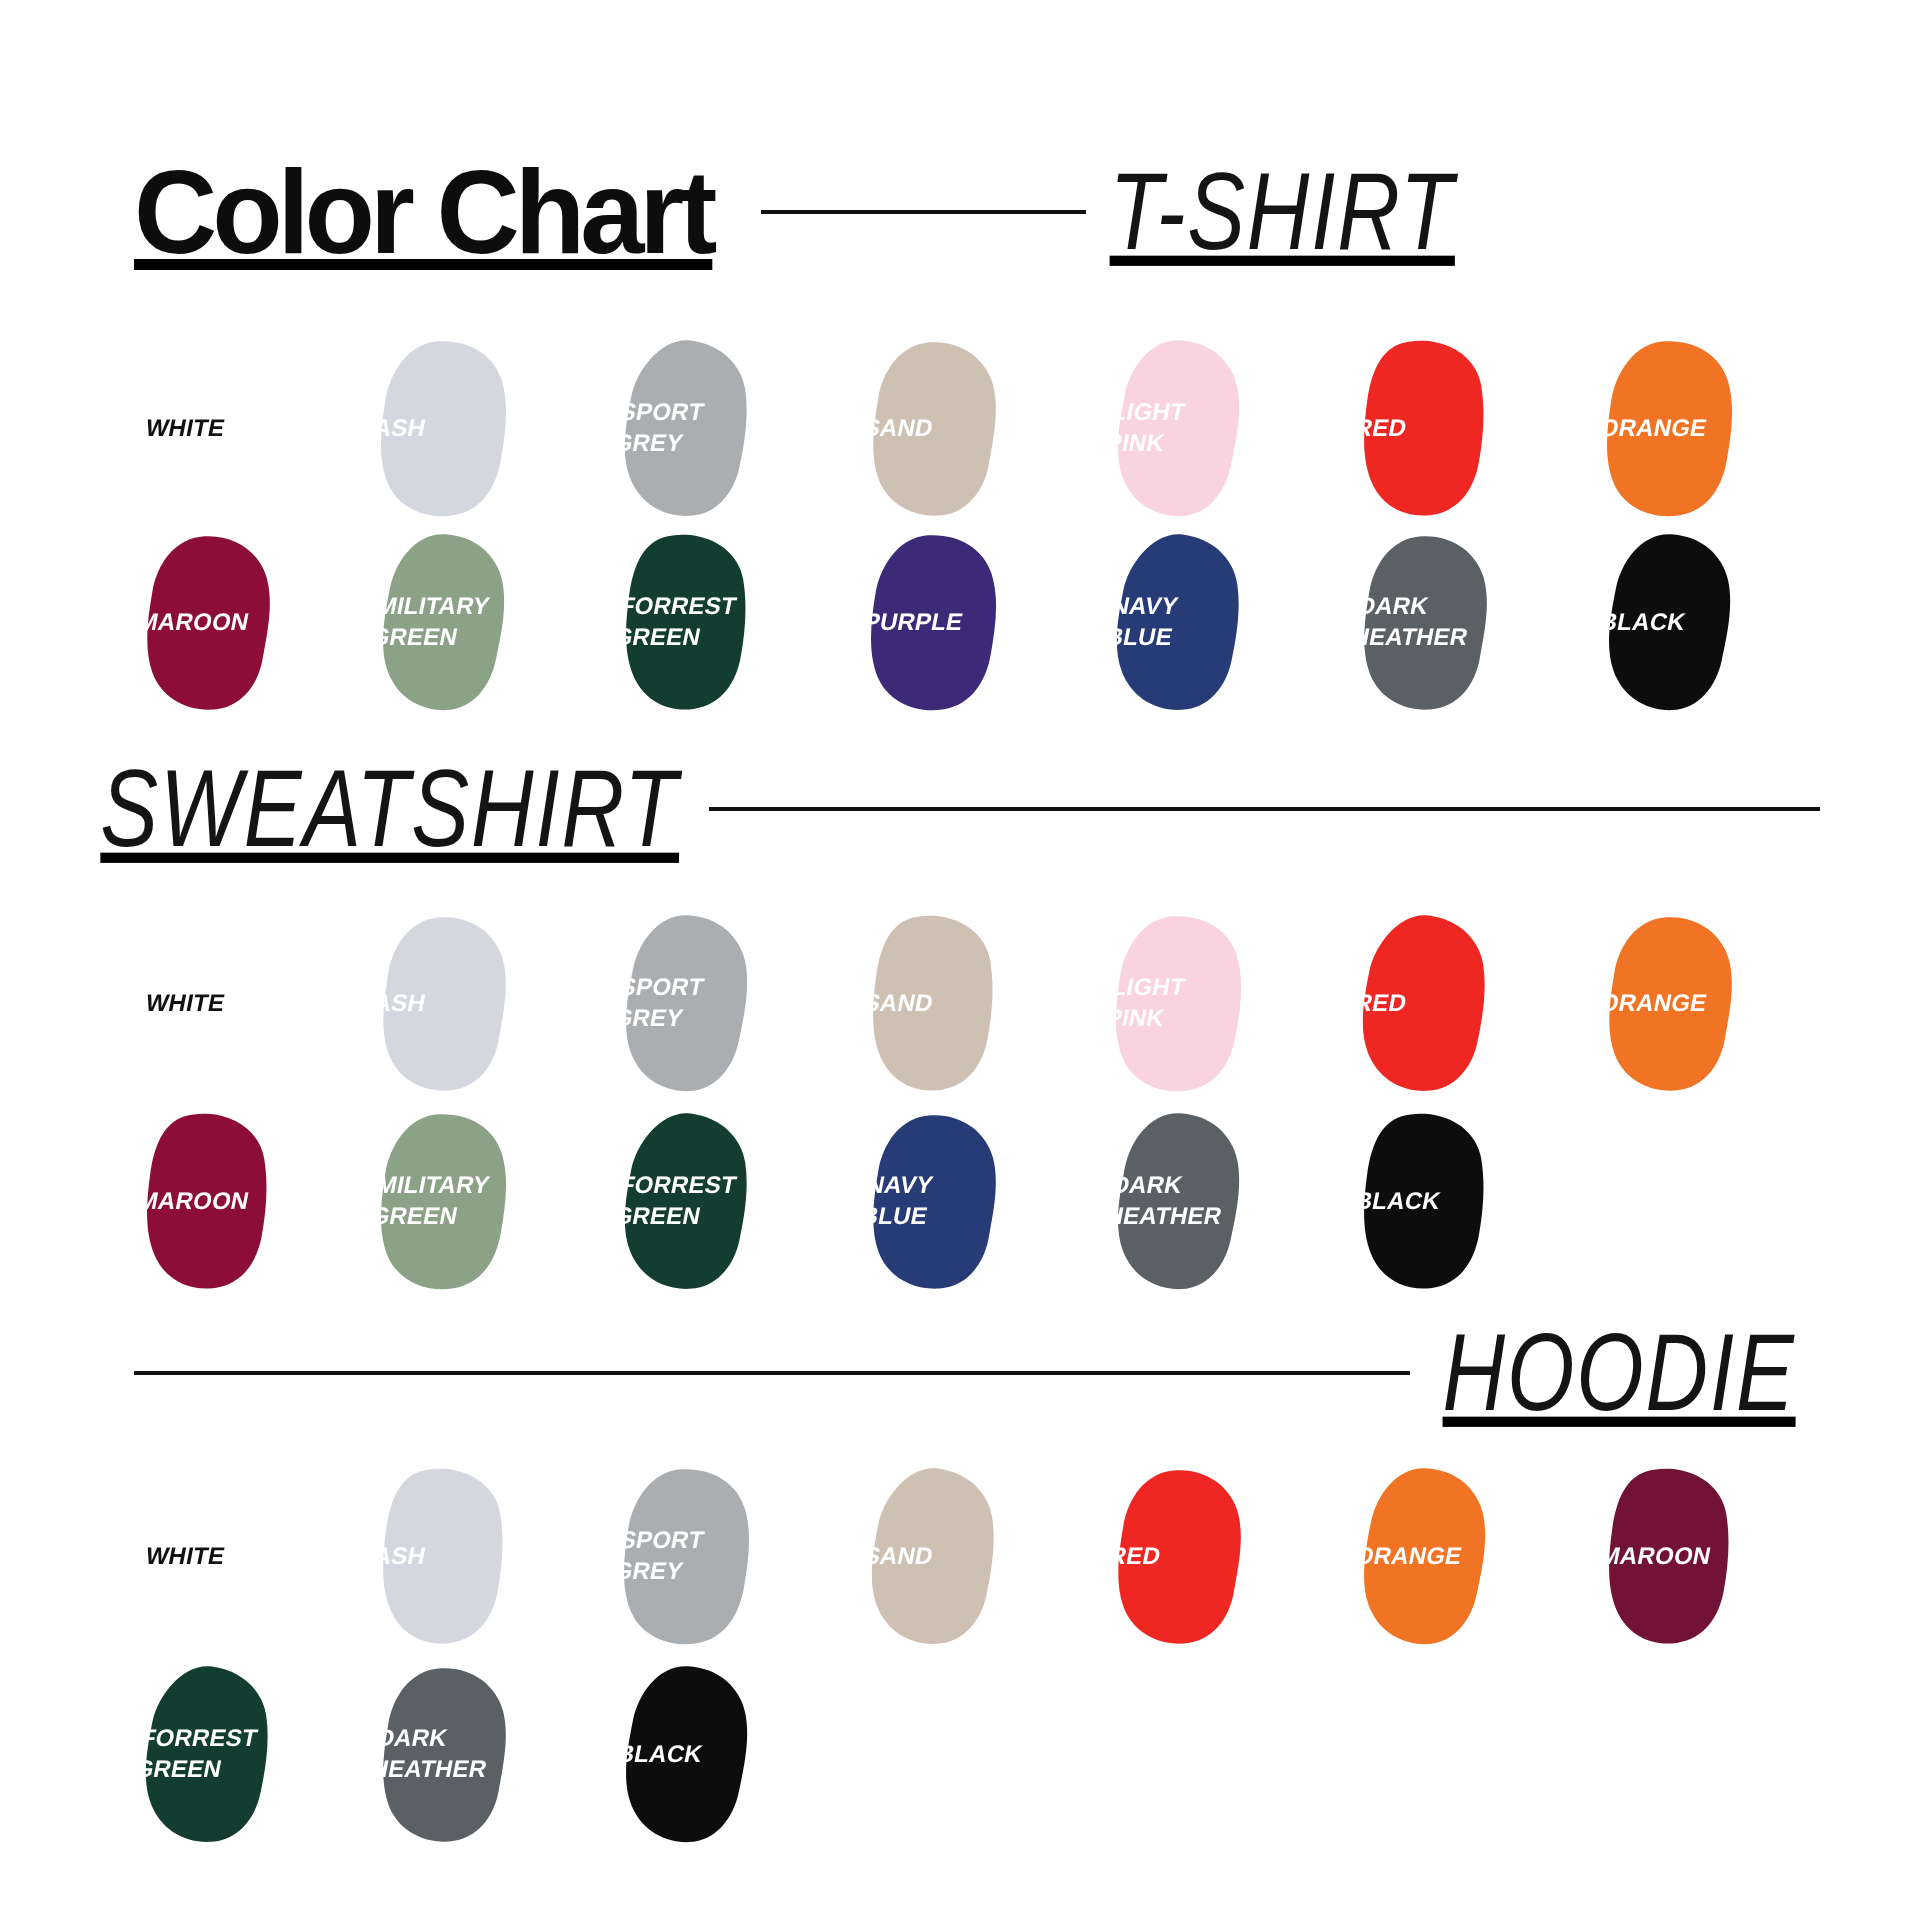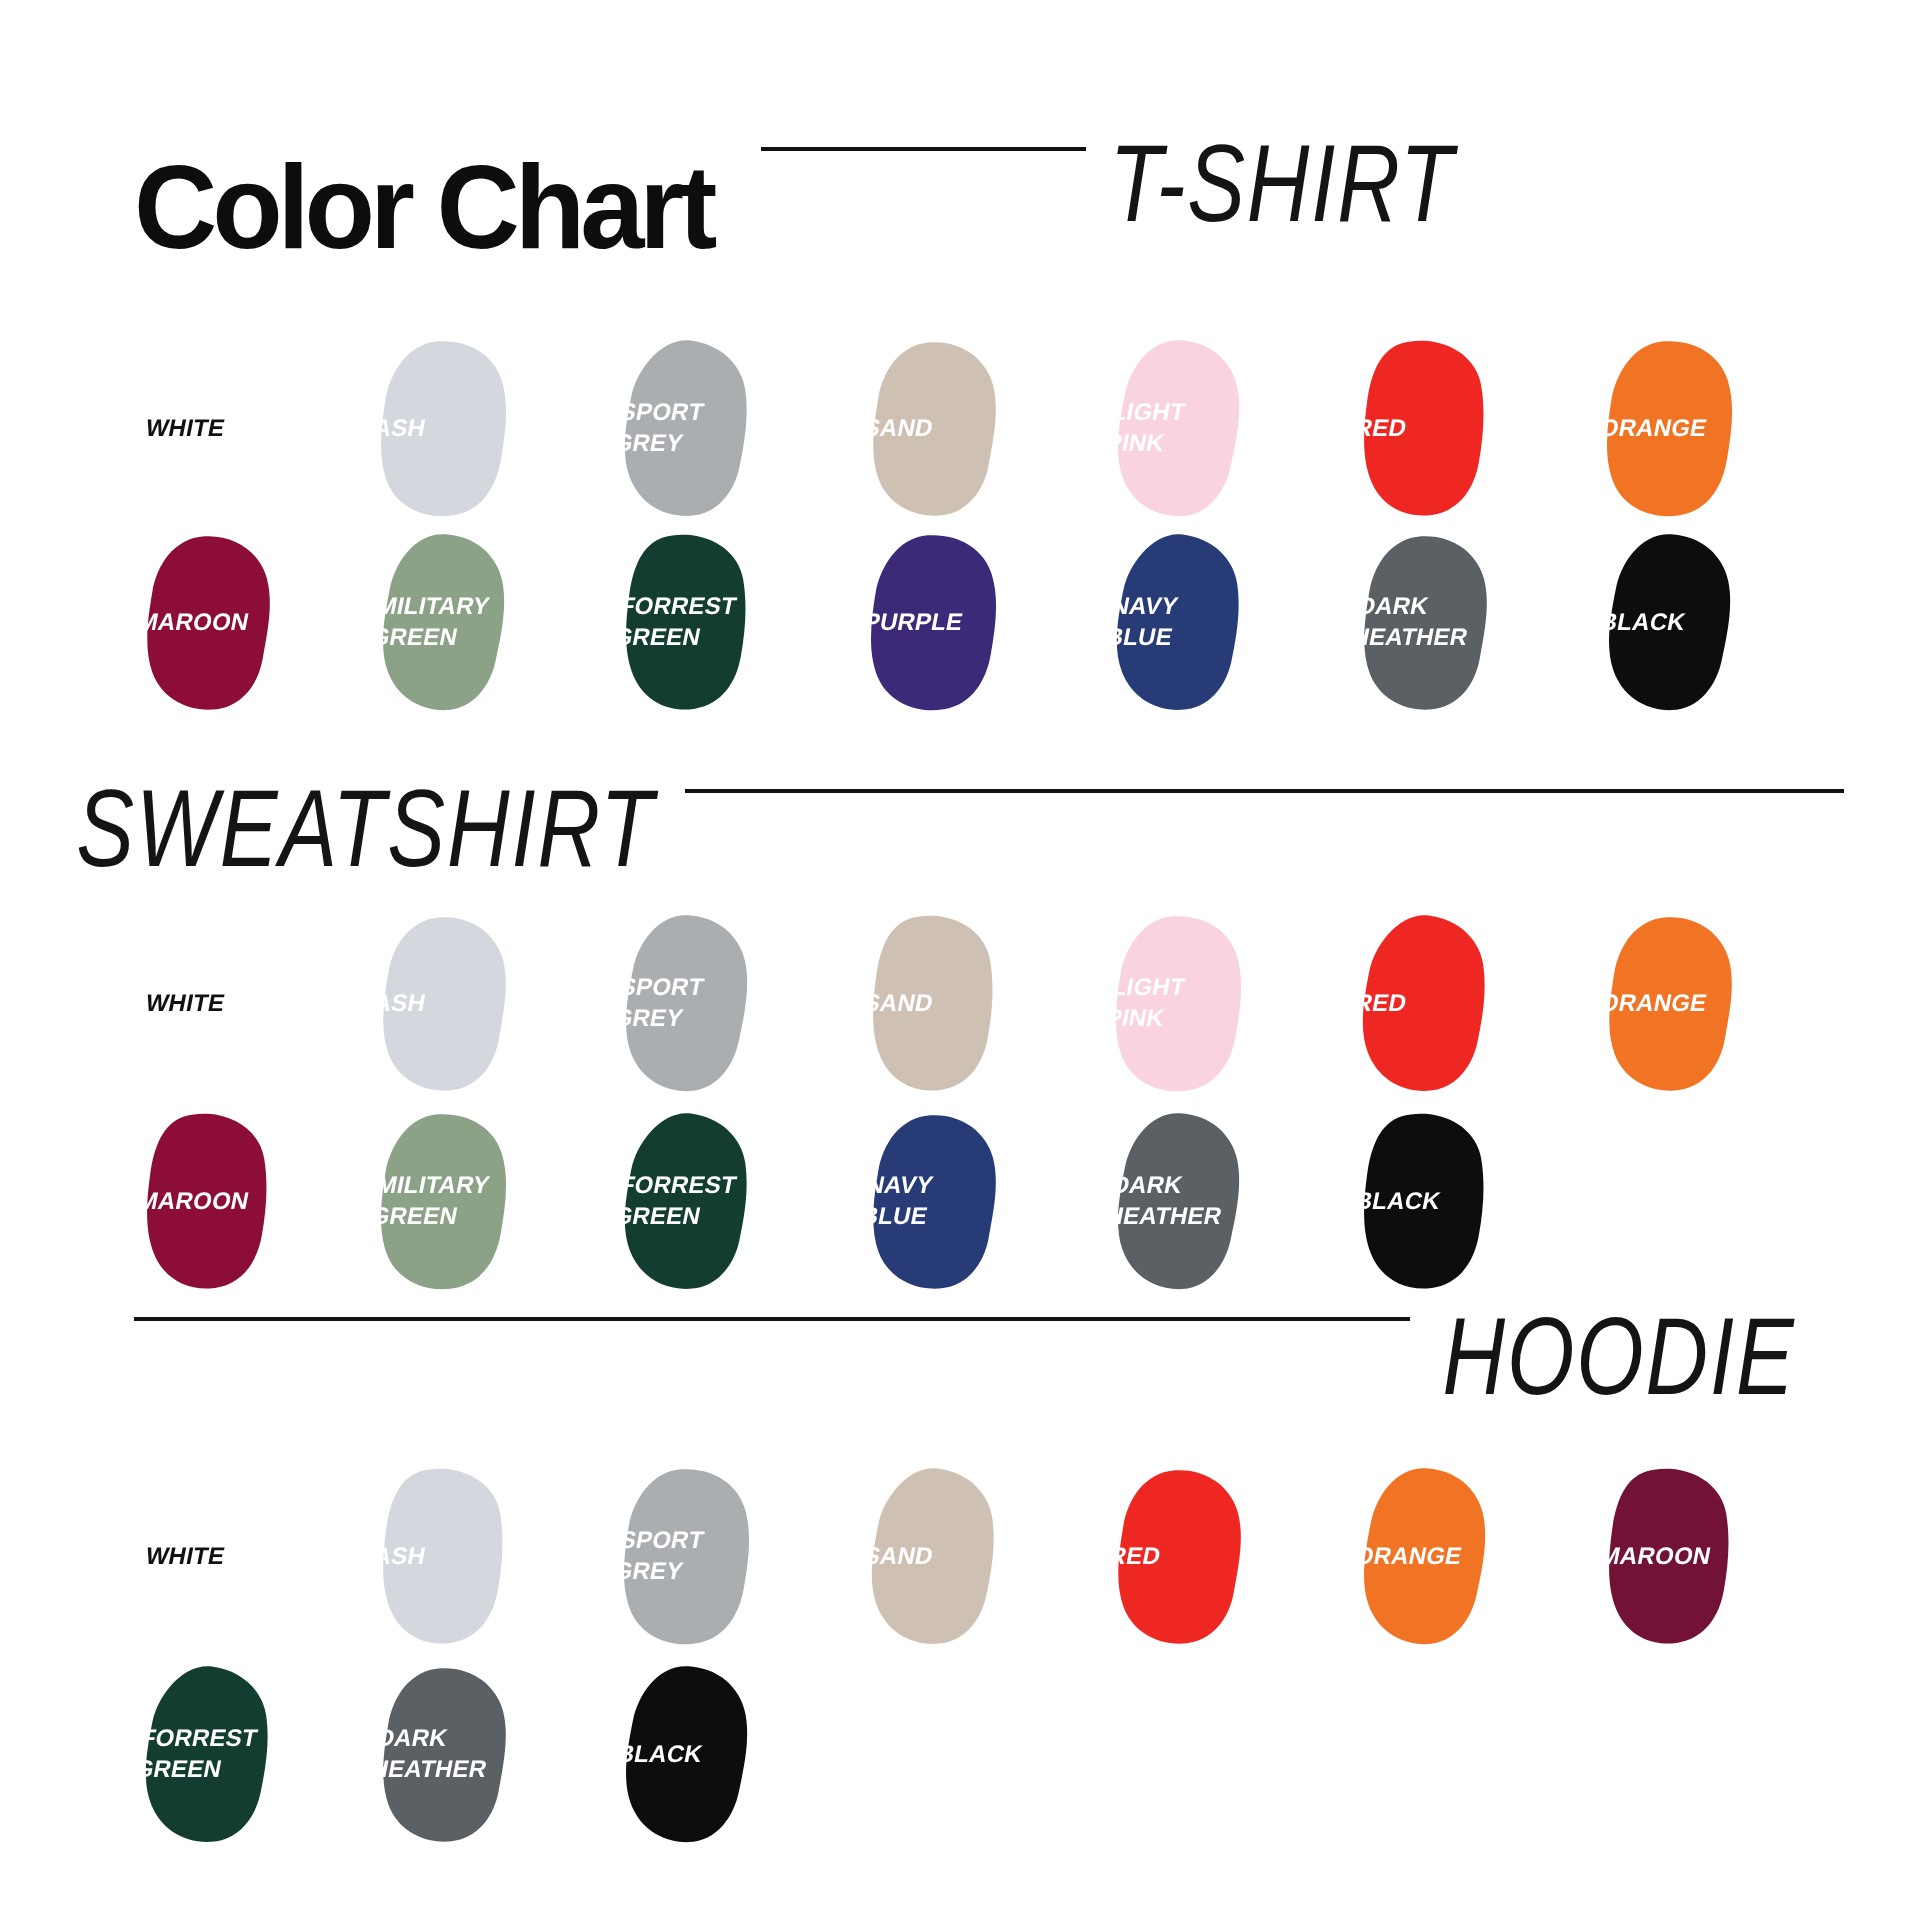--- a/index.html
+++ b/index.html
@@ -12,22 +12,24 @@
     height: 1926px;
     font-family: "Liberation Sans", sans-serif;
     overflow: hidden;
     position: relative;
   }
 
   
   .hdr-row {
     position: absolute;
     display: flex;
+    align-items: center;
     width: 100%;
     left: 0;
+    text-decoration: underline;
   }
 
   .main-title {
     font-family: "Liberation Sans", sans-serif;
     font-weight: 700;
     font-size: 119px;
     letter-spacing: -5.3px;
     color: #0d0d0d;
     line-height: 1;
     white-space: nowrap;
@@ -217,21 +219,21 @@
       </div>
       <div class="cell" style="left:1596px;top:0;">
         <span class="blob">
           <svg viewBox="0 0 100 120" preserveAspectRatio="none" aria-hidden="true">
             <path d="M51 0.8 C71.5 1.8 86.5 15 90 32.5 C93.5 50 89 69.5 85.5 86 C82 102.5 70.5 119 51.5 119.4 C32.5 119.8 17.5 109 11.8 92.5 C6 76 10 55 13.5 37.5 C17 20 30.5 -0.2 51 0.8 Z" fill="#0d0d0d"></path>
           </svg>
         </span>
         <span class="sw-label">BLACK</span>
       </div>
     </div>
-    <div class="hdr-row" style="top:753px;height:111px;padding:0 82px;box-sizing:border-box;margin-top:36px;">
+    <div class="hdr-row" style="top:753px;height:111px;padding:0 106px;box-sizing:border-box;">
       <div class="cat-title" style="margin-right:36px;">SWEATSHIRT</div>
       <div class="rule" style="flex:1;"></div>
     </div>
     <div class="row" style="top:914px;">
       <div class="cell empty" style="left:134px;top:0;">
         <span class="sw-label dark">WHITE</span>
       </div>
       <div class="cell" style="left:370px;top:0;">
         <span class="blob">
           <svg viewBox="0 0 100 120" preserveAspectRatio="none" aria-hidden="true">

